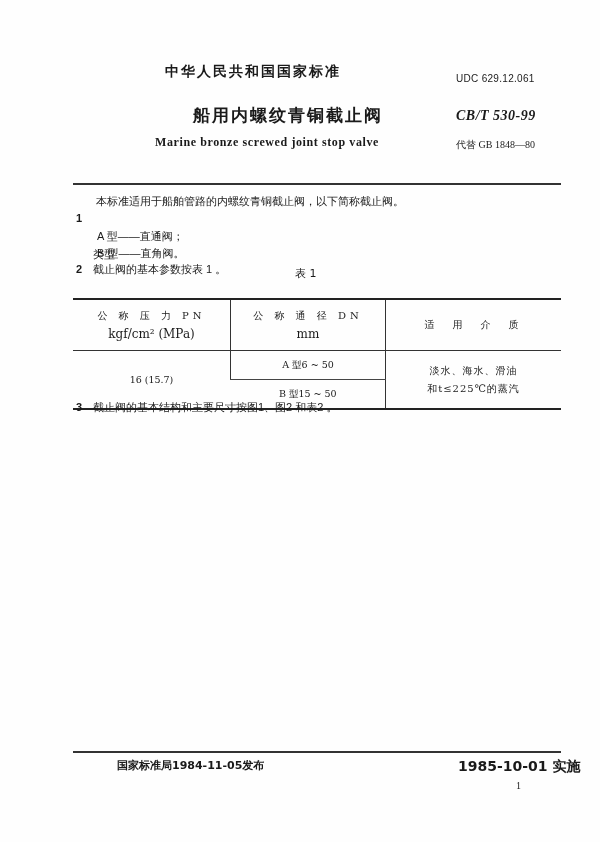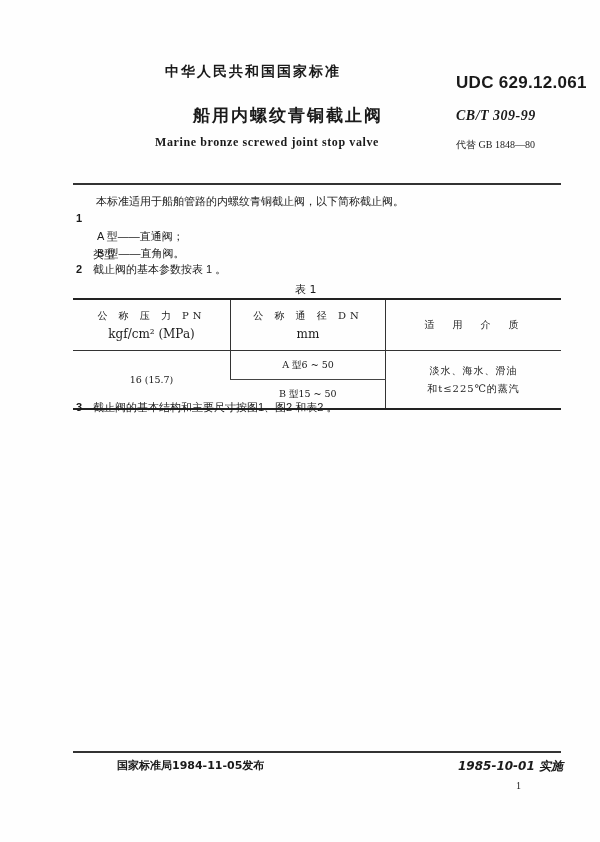--- a/index.html
+++ b/index.html
@@ -2,36 +2,36 @@
 <html><head>
   <meta charset="utf-8">
   <style>
     html, body { margin: 0; padding: 0; }
     body {
       width: 600px; height: 842px; background: #fefefe; position: relative; overflow: hidden;
       font-family: "DejaVu Serif", serif; color: #1a1a1a;
     }
     .abs { position: absolute; }
     .std-name { left: 165px; top: 63px; font-size: 14px; font-weight: bold; letter-spacing: 2px; font-family: "DejaVu Sans", sans-serif; }
-    .udc { left: 456px; top: 73px; font-size: 17px; font-weight: bold; font-family: "Liberation Sans", sans-serif; letter-spacing: 0.3px; }
+    .udc { left: 456px; top: 73px; font-size: 10px; font-weight: normal; font-family: "Liberation Sans", sans-serif; letter-spacing: 0.3px; }
     .title-cn { left: 175px; top: 104px; font-size: 17px; font-weight: bold; letter-spacing: 2px; font-family: "DejaVu Sans", sans-serif; margin-left: 18px; }
     .code { left: 456px; top: 108px; font-size: 14px; font-weight: bold; font-style: italic; font-family: "Liberation Serif", serif; letter-spacing: 0.5px; }
     .title-en { left: 155px; top: 135px; font-size: 12px; font-weight: bold; font-family: "Liberation Serif", serif; letter-spacing: 0.6px; }
     .replaces { left: 456px; top: 138px; font-size: 10px; font-family: "Liberation Serif", serif; }
     .rule-top { left: 73px; top: 183px; width: 488px; height: 2px; background: #333; }
     .para { font-size: 11px; font-family: Liberation Sans, sans-serif; }
     .p-intro { left: 96px; top: 194px; }
     .sec-num { font-weight: bold; font-family: "Liberation Sans", sans-serif; font-size: 11px; }
     .s1-num { left: 76px; top: 212px; }
     .s1-title { left: 93px; top: 211px; margin-top: 36px; }
     .s1-a { left: 97px; top: 229px; }
     .s1-b { left: 97px; top: 246px; }
     .s2-num { left: 76px; top: 263px; }
     .s2-text { left: 93px; top: 262px; }
-    .tbl-caption { left: 295px; top: 282px; font-size: 11px; font-family: "DejaVu Sans", sans-serif; }
+    .tbl-caption { left: 295px; top: 266px; font-size: 11px; font-family: "DejaVu Sans", sans-serif; }
 
     table.spec {
       position: absolute; left: 73px; top: 298px; width: 488px; border-collapse: collapse;
       font-size: 9.5px; font-family: "DejaVu Serif", serif;
     }
     table.spec td, table.spec th { border-left: 1.5px solid #333; text-align: center; font-weight: normal; padding: 0; }
     table.spec tr td:first-child, table.spec tr th:first-child { border-left: none; }
     table.spec thead tr { border-top: 2px solid #222; border-bottom: 1.5px solid #333; }
     table.spec tbody tr:last-child { border-bottom: 2px solid #222; }
     .th-h { height: 50px; }
@@ -41,30 +41,30 @@
     .hdr-unit { font-size: 12px; margin-top: 4px; }
     .col1 { width: 157px; }
     .col2 { width: 154px; margin-top: 23px; }
     .medium { font-size: 10px; line-height: 18px; letter-spacing: 1px; }
 
     .s3-num { left: 76px; top: 401px; }
     .s3-text { left: 93px; top: 400px; }
 
     .rule-bottom { left: 73px; top: 751px; width: 488px; height: 2px; background: #333; }
     .issued { left: 73px; top: 758px; font-size: 11px; font-weight: bold; font-family: "DejaVu Sans", sans-serif; margin-left: 44px; }
-    .effective { left: 458px; top: 758px; font-size: 12px; font-weight: bold; font-family: "DejaVu Sans", sans-serif; font-style: italic; }
+    .effective { left: 458px; top: 758px; font-size: 14px; font-weight: bold; font-family: "DejaVu Sans", sans-serif; }
     .page-num { left: 516px; top: 780px; font-size: 10px; font-family: "Liberation Serif", serif; }
   </style>
 </head>
 <body>
 
 <div class="abs std-name">中华人民共和国国家标准</div>
 <div class="abs udc">UDC 629.12.061</div>
 <div class="abs title-cn">船用内螺纹青铜截止阀</div>
-<div class="abs code">CB/T 309-99</div>
+<div class="abs code">CB/T 530-99</div>
 <div class="abs title-en">Marine bronze screwed joint stop valve</div>
 <div class="abs replaces">代替 GB 1848—80</div>
 
 <div class="abs rule-top"></div>
 
 <div class="abs para p-intro">本标准适用于船舶管路的内螺纹青铜截止阀，以下简称截止阀。</div>
 
 <div class="abs sec-num s1-num">1</div>
 <div class="abs para s1-title">类型</div>
 <div class="abs para s1-a">A 型——直通阀；</div>

